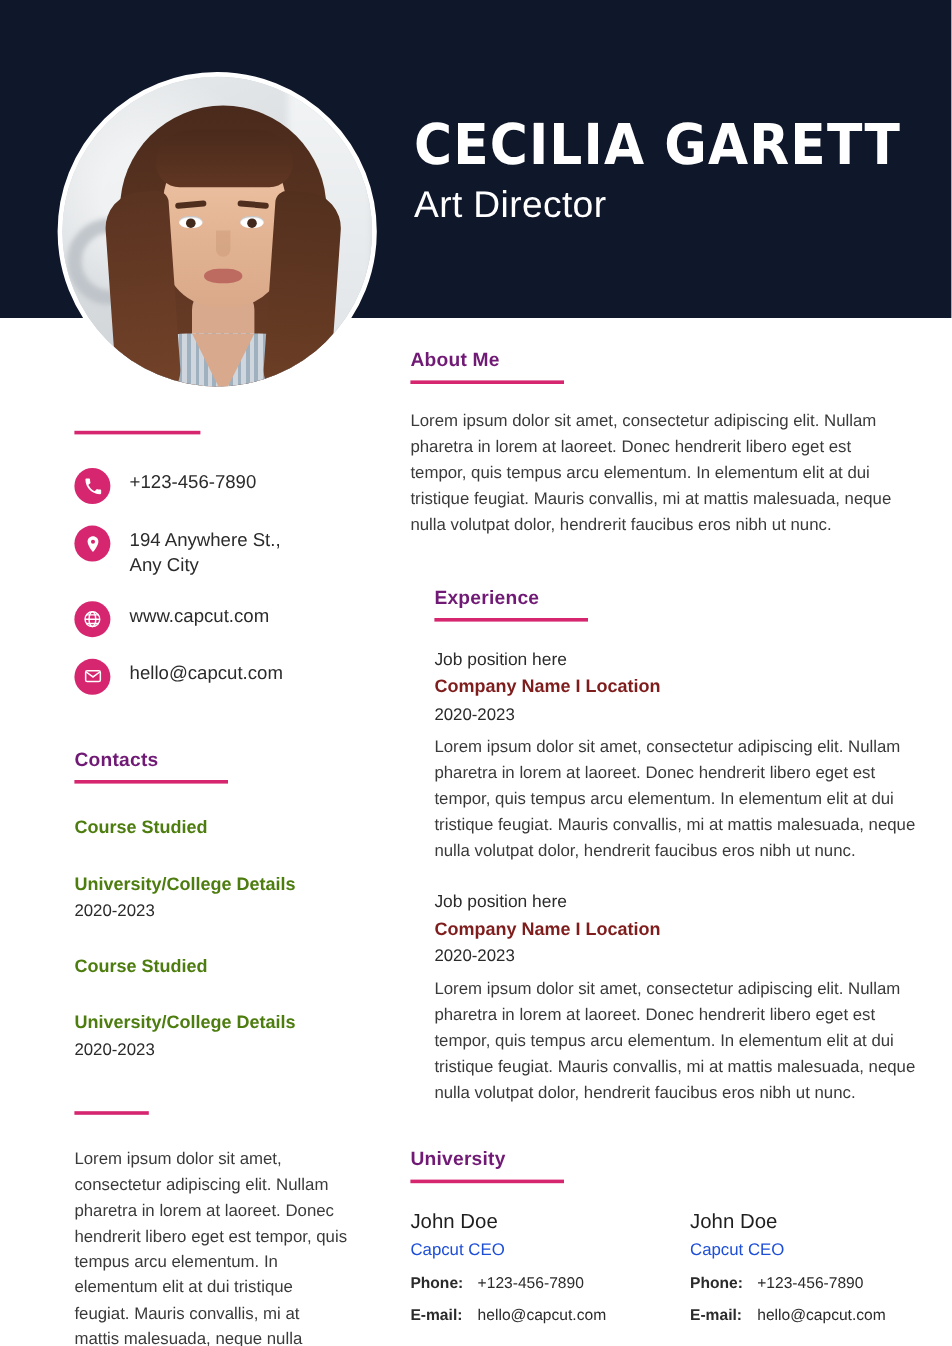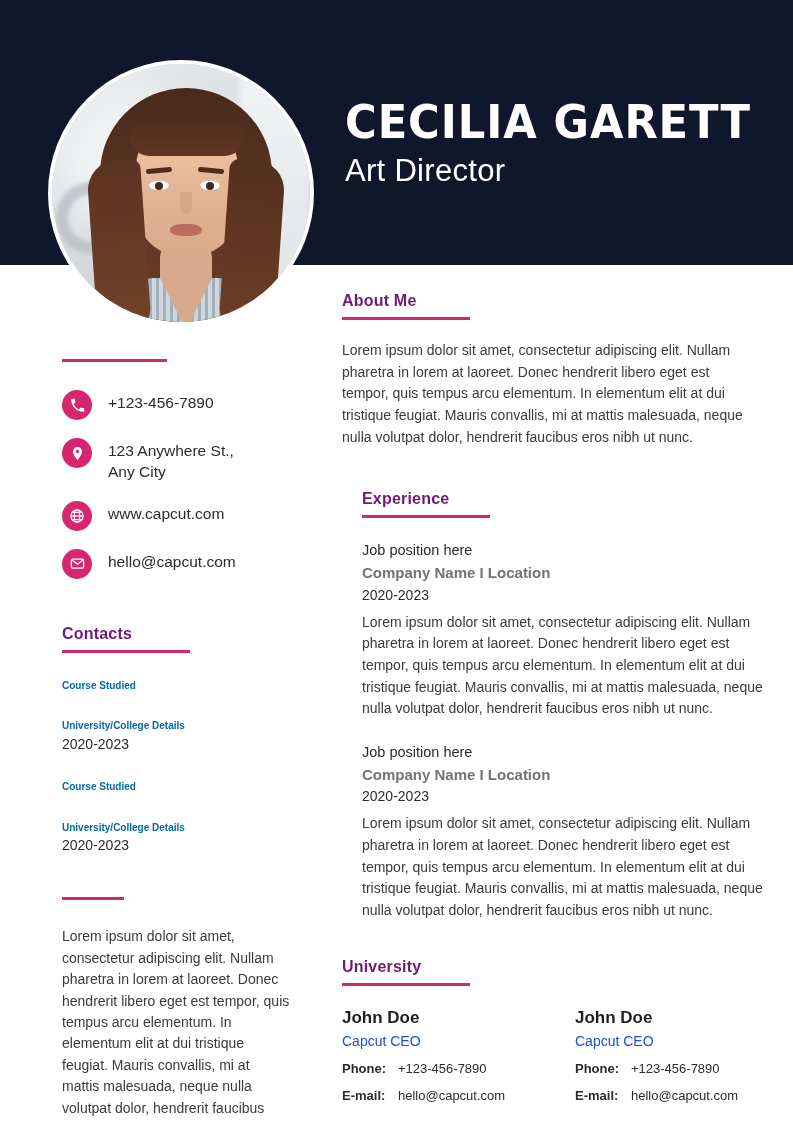--- a/index.html
+++ b/index.html
@@ -219,23 +219,23 @@
     font-size: 15.5px;
     color: #2b2b2b;
     line-height: 1.35;
     padding-top: 3px;
   }
 
   .edu-block { margin-top: 22px; }
   .edu-item { margin-bottom: 22px; }
   .edu-item:last-child { margin-bottom: 0; }
   .edu-course, .edu-school {
-    font-size: 10px;
+    font-size: 15px;
     font-weight: bold;
-    color: #0369a1;
+    color: #4d7c0f;
     line-height: 1.45;
     margin-top: 26px;
   }
   .edu-years {
     font-size: 14px;
     color: #2b2b2b;
     line-height: 1.45;
   }
 
   .skills-body {
@@ -265,21 +265,21 @@
   .exp-head { margin-top: 42px; margin-left: 20px; }
   .exp-item { margin-top: 22px; }
   .job-pos {
     font-size: 14.5px;
     color: #2b2b2b;
     line-height: 1.5;
   }
   .job-company {
     font-size: 15px;
     font-weight: bold;
-    color: #737373;
+    color: #7f1d1d;
     line-height: 1.5;
   }
   .job-years {
     font-size: 14px;
     color: #2b2b2b;
     line-height: 1.5;
   }
   .job-desc {
     margin-top: 6px;
     font-size: 14px;
@@ -290,21 +290,21 @@
 
   .ref-head { margin-top: 36px; }
   .refs {
     margin-top: 22px;
     display: flex;
     gap: 58px;
   }
   .ref-card { width: 175px; }
   .ref-name {
     font-size: 17px;
-    font-weight: bold;
+    font-weight: normal;
     color: #1f1f1f;
   }
   .ref-title {
     margin-top: 5px;
     font-size: 14px;
     color: #1d4ed8;
   }
   .ref-line {
     margin-top: 12px;
     font-size: 13px;
@@ -366,21 +366,21 @@
           </span>
           <span class="contact-text">+123-456-7890</span>
         </div>
 
         <div class="contact-row">
           <span class="cicon">
             <svg width="15" height="15" viewBox="0 0 24 24" fill="#ffffff">
                 <path d="M12 1.5c-4 0-7.2 3.2-7.2 7.2 0 5.4 7.2 13.8 7.2 13.8s7.2-8.4 7.2-13.8c0-4-3.2-7.2-7.2-7.2zm0 9.9a2.7 2.7 0 1 1 0-5.4 2.7 2.7 0 0 1 0 5.4z"></path>
               </svg>
           </span>
-          <span class="contact-text" style="white-space:pre-line">123 Anywhere St.,
+          <span class="contact-text" style="white-space:pre-line">194 Anywhere St.,
 Any City</span>
         </div>
 
         <div class="contact-row">
           <span class="cicon">
             <svg width="16" height="16" viewBox="0 0 24 24" fill="none" stroke="#ffffff" stroke-width="1.8">
                 <circle cx="12" cy="12" r="9.2"></circle>
                 <ellipse cx="12" cy="12" rx="4.2" ry="9.2"></ellipse>
                 <line x1="2.8" y1="12" x2="21.2" y2="12"></line>
                 <line x1="4.2" y1="6.6" x2="19.8" y2="6.6"></line>

